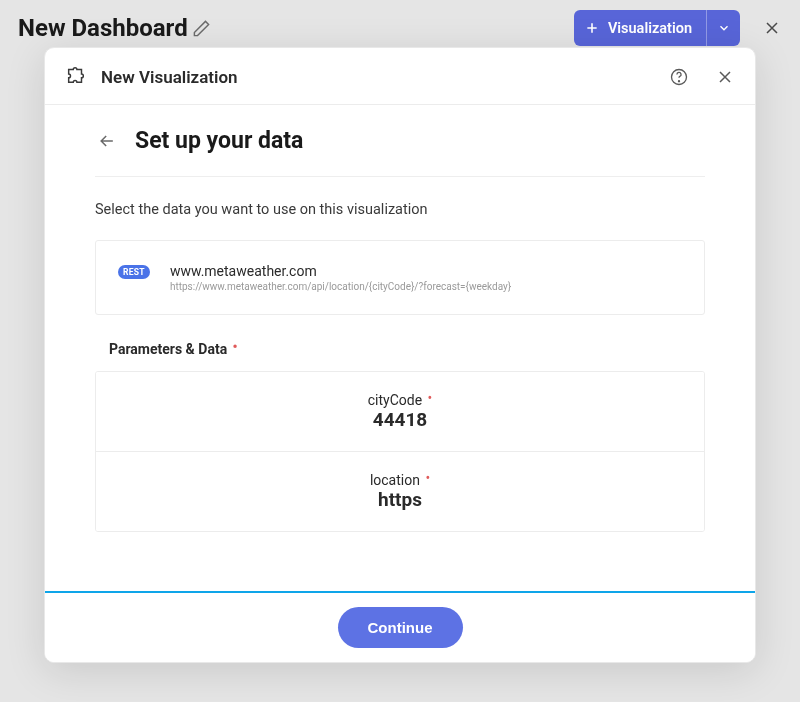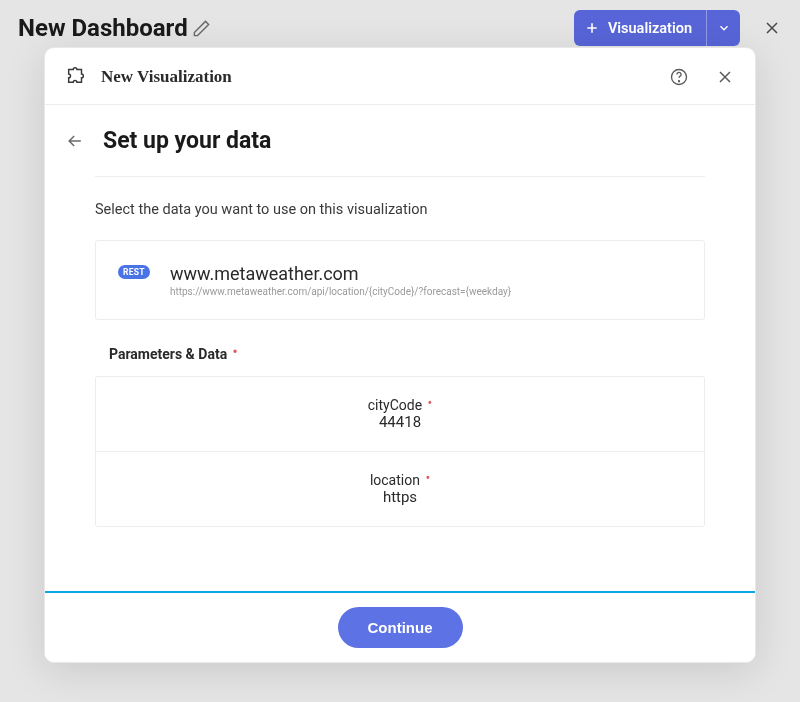--- a/index.html
+++ b/index.html
@@ -92,40 +92,40 @@
       gap: 14px;
     }
     .modal-header-icon {
       color: #3a3a3a;
     }
     .modal-header-title {
       font-size: 17px;
       font-weight: 600;
       color: #2a2a2a;
       flex: 1;
-      font-family: Liberation Serif, serif;
     }
     .header-help, .header-close {
       color: #5a5a5a;
       cursor: pointer;
       display: flex;
       align-items: center;
     }
     .header-close { margin-left: 12px; }
     .modal-body {
       flex: 1;
       padding: 22px 50px 10px 50px;
       background: #fff;
       overflow-y: auto;
     }
     .step-row {
       display: flex;
       align-items: center;
       gap: 18px;
       margin-bottom: 22px;
+      margin-left: 32px;
     }
     .step-back {
       color: #6a6a6a;
       cursor: pointer;
       display:flex;
       align-items:center;
       margin-left: -30px;
     }
     .step-title {
       font-size: 23px;
@@ -156,21 +156,21 @@
       color: #fff;
       font-size: 8.5px;
       font-weight: 700;
       padding: 2px 5px;
       border-radius: 7px;
       letter-spacing: 0.3px;
       margin-top: 2px;
     }
     .data-card-text { flex:1; }
     .data-host {
-      font-size: 18px;
+      font-size: 14px;
       color: #2a2a2a;
       margin-bottom: 2px;
     }
     .data-url {
       font-size: 10px;
       color: #9a9a9a;
     }
     .section-label {
       font-size: 14px;
       font-weight: 700;
@@ -198,22 +198,22 @@
       flex-direction:column;
     }
     .param-row + .param-row {
       border-top: 1px solid #ececec;
     }
     .param-key {
       font-size: 14px;
       color: #2a2a2a;
     }
     .param-val {
-      font-size: 15px;
-      font-weight: 400;
+      font-size: 19px;
+      font-weight: 700;
       color: #2a2a2a;
     }
     .modal-footer {
       border-top: 2px solid #0ea5e9;
       padding: 14px;
       display: flex;
       justify-content: center;
       background: #fff;
     }
     .continue-btn {

